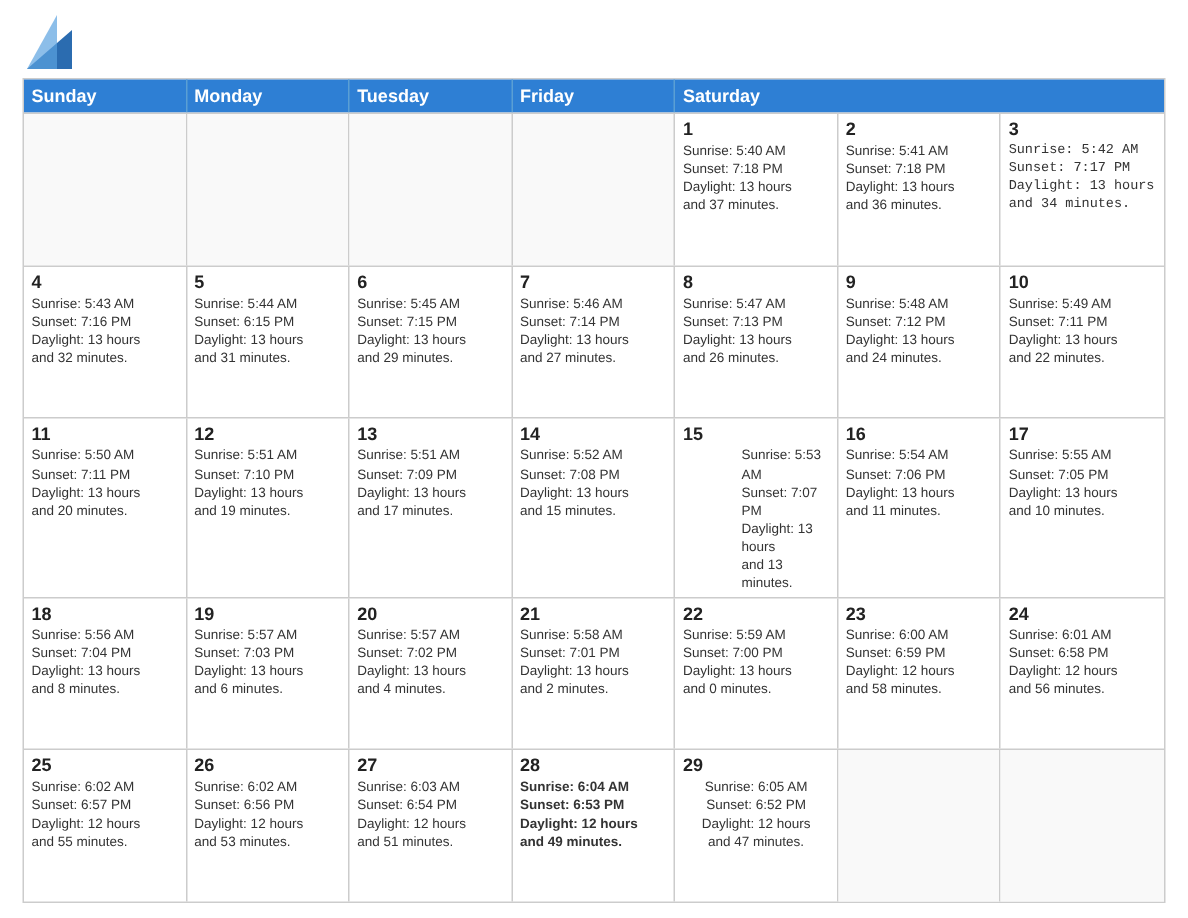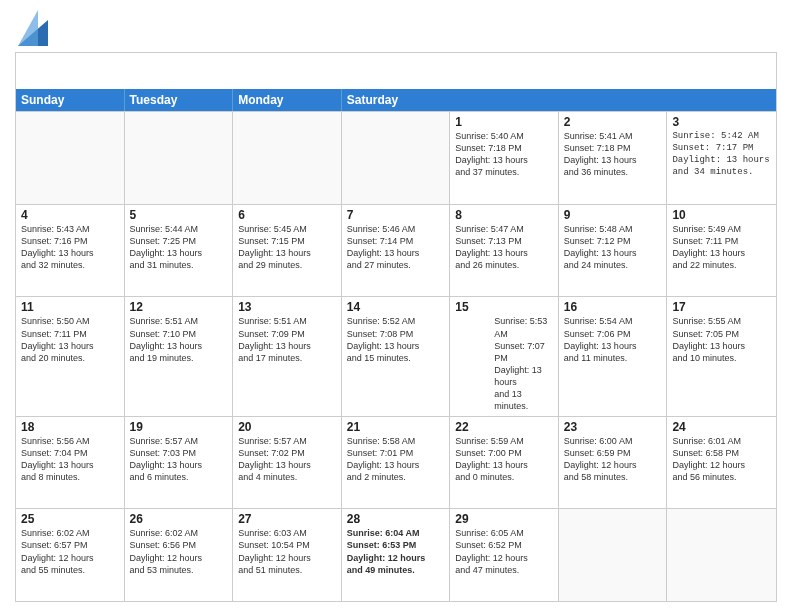--- a/index.html
+++ b/index.html
@@ -45,21 +45,20 @@
     .calendar {
       flex: 1;
       display: flex;
       flex-direction: column;
       border: 1px solid #ccc;
     }
     .cal-header-row {
       display: grid;
       grid-template-columns: repeat(7, 1fr);
       background: #2e7fd4;
-      margin-top: 36px;
     }
     .cal-header-cell {
       color: #fff;
       font-size: 12px;
       font-weight: bold;
       padding: 4px 5px;
       border-right: 1px solid #5a9fd4;
       text-align: left;
     }
     .cal-header-cell:last-child { border-right: none; }
@@ -115,22 +114,23 @@
     </div>
     <div class="title-block">
       <div class="month-year"></div>
       <div class="location"></div>
     </div>
   </div>
 
   <div class="calendar">
     <div class="cal-header-row">
     <div class="cal-header-cell">Sunday</div>
+        <div class="cal-header-cell">Monday</div>
         <div class="cal-header-cell">Tuesday</div>
-        <div class="cal-header-cell">Monday</div>
+        <div class="cal-header-cell">Friday</div>
         <div class="cal-header-cell">Saturday</div>
       </div>
     <div class="cal-body">
     <div class="cal-week">
           <div class="cal-cell empty"></div>
           <div class="cal-cell empty"></div>
           <div class="cal-cell empty"></div>
           <div class="cal-cell empty"></div>
           <div class="cal-cell">
             <div class="cell-day">1</div>
@@ -158,21 +158,21 @@
           <div class="cal-cell">
             <div class="cell-day">4</div>
             <div class="cell-info" style="white-space: pre-line;">Sunrise: 5:43 AM
 Sunset: 7:16 PM
 Daylight: 13 hours
 and 32 minutes.</div>
           </div>
           <div class="cal-cell">
             <div class="cell-day">5</div>
             <div class="cell-info" style="white-space: pre-line;">Sunrise: 5:44 AM
-Sunset: 7:25 PM
+Sunset: 6:15 PM
 Daylight: 13 hours
 and 31 minutes.</div>
           </div>
           <div class="cal-cell">
             <div class="cell-day">6</div>
             <div class="cell-info" style="white-space: pre-line;">Sunrise: 5:45 AM
 Sunset: 7:15 PM
 Daylight: 13 hours
 and 29 minutes.</div>
           </div>
@@ -318,34 +318,34 @@
           <div class="cal-cell">
             <div class="cell-day">26</div>
             <div class="cell-info" style="white-space: pre-line;">Sunrise: 6:02 AM
 Sunset: 6:56 PM
 Daylight: 12 hours
 and 53 minutes.</div>
           </div>
           <div class="cal-cell">
             <div class="cell-day">27</div>
             <div class="cell-info" style="white-space: pre-line;">Sunrise: 6:03 AM
-Sunset: 10:54 PM
+Sunset: 6:54 PM
 Daylight: 12 hours
 and 51 minutes.</div>
           </div>
           <div class="cal-cell">
             <div class="cell-day">28</div>
             <div class="cell-info" style="white-space: pre-line; font-weight: bold;">Sunrise: 6:04 AM
 Sunset: 6:53 PM
 Daylight: 12 hours
 and 49 minutes.</div>
           </div>
           <div class="cal-cell">
             <div class="cell-day">29</div>
-            <div class="cell-info" style="white-space: pre-line;">Sunrise: 6:05 AM
+            <div class="cell-info" style="white-space: pre-line; text-align: center;">Sunrise: 6:05 AM
 Sunset: 6:52 PM
 Daylight: 12 hours
 and 47 minutes.</div>
           </div>
           <div class="cal-cell empty"></div>
           <div class="cal-cell empty"></div>
         </div>
       </div>
   </div>
 </div>

